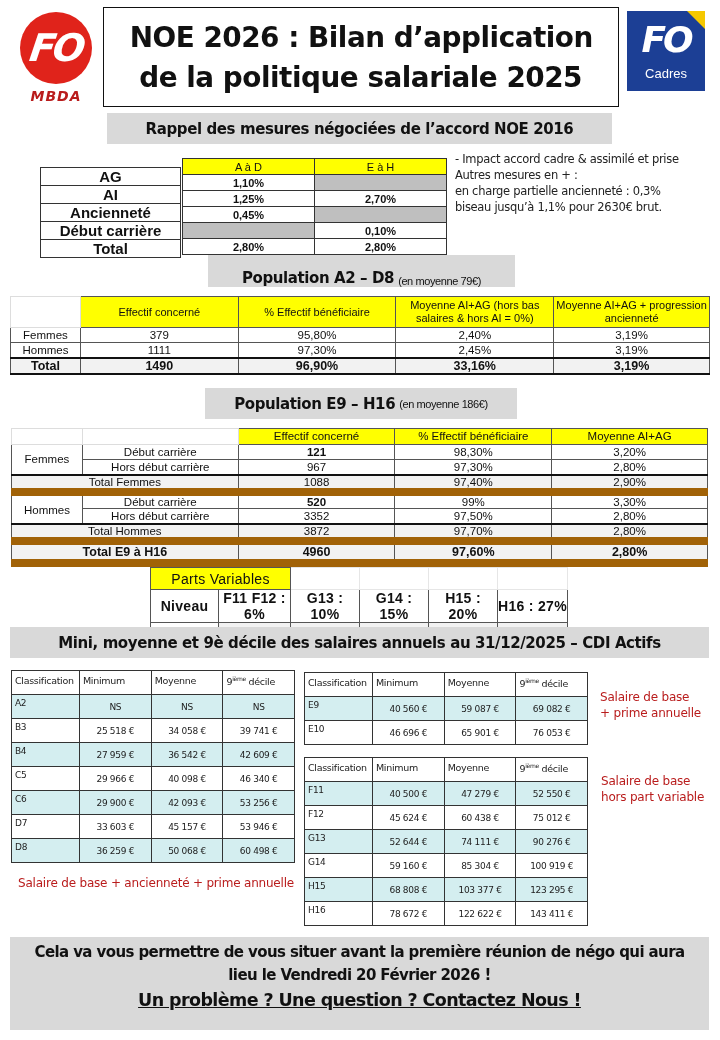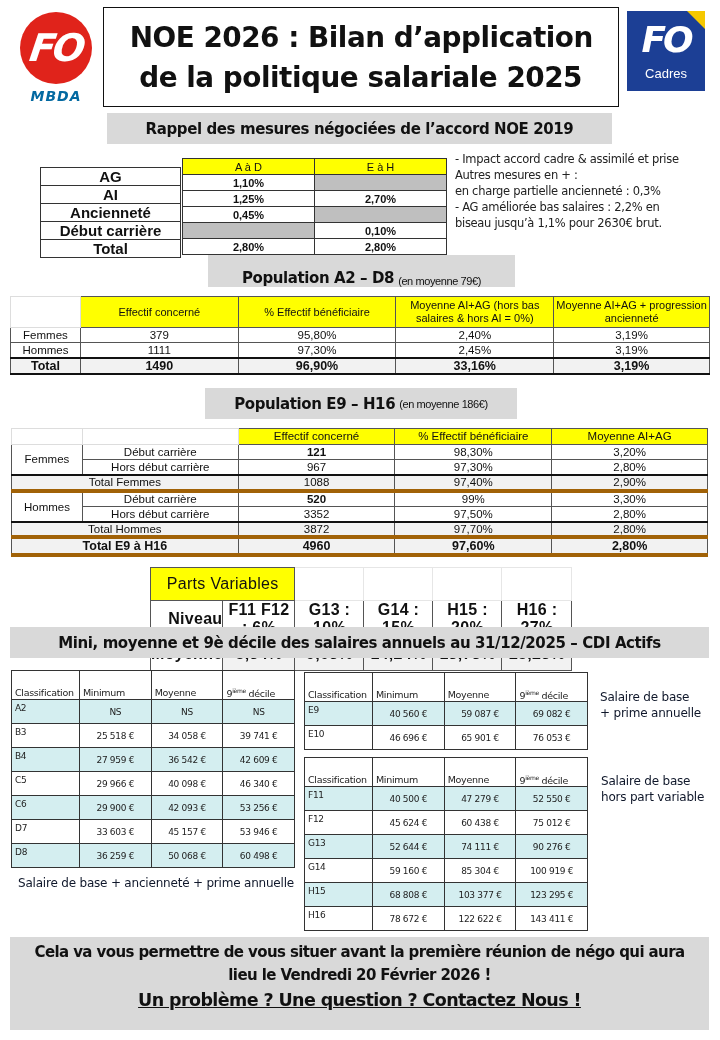--- a/index.html
+++ b/index.html
@@ -3,21 +3,21 @@
 <meta charset="utf-8">
 <style>
   * { box-sizing: border-box; margin: 0; padding: 0; }
   body { width: 720px; height: 1040px; background: #ffffff; font-family: "Liberation Sans", sans-serif; color: #111; position: relative; overflow: hidden; }
   .abs { position: absolute; }
 
   
   .logo-fo { left: 14px; top: 10px; width: 84px; height: 90px; }
   .logo-fo .circle { position: absolute; left: 6px; top: 2px; width: 72px; height: 72px; border-radius: 50%; background: #e0231b; display: flex; align-items: center; justify-content: center; }
   .logo-fo .circle span { color: #fff; font: italic bold 38px "DejaVu Sans", sans-serif; letter-spacing: -3px; transform: skewX(-8deg); }
-  .logo-fo .mbda { position: absolute; left: 0; top: 78px; width: 84px; text-align: center; font: italic 900 14px "DejaVu Sans", sans-serif; letter-spacing: 1px; color: #0369a1; }
+  .logo-fo .mbda { position: absolute; left: 0; top: 78px; width: 84px; text-align: center; font: italic 900 14px "DejaVu Sans", sans-serif; letter-spacing: 1px; color: #b91c1c; }
   .title-box { left: 103px; top: 7px; width: 516px; height: 100px; border: 1.5px solid #111; display: flex; flex-direction: column; justify-content: center; align-items: center; }
   .title-box div { font: bold 29px "DejaVu Sans", sans-serif; line-height: 40px; letter-spacing: -0.5px; transform: scaleX(0.96); }
   .logo-cadres { left: 627px; top: 11px; width: 78px; height: 80px; background: #1c3f95; overflow: hidden; }
   .logo-cadres .corner { position: absolute; right: 0; top: 0; width: 0; height: 0; border-top: 18px solid #f5c800; border-left: 18px solid transparent; }
   .logo-cadres .fo { position: absolute; left: 0; top: 8px; width: 78px; text-align: center; color: #fff; font: italic bold 36px "DejaVu Sans", sans-serif; letter-spacing: -3px; }
   .logo-cadres .cad { position: absolute; left: 0; top: 55px; width: 78px; text-align: center; color: #fff; font: 13px "Liberation Sans", sans-serif; }
 
   
   .banner { background: #d9d9d9; display: flex; align-items: center; justify-content: center; font: bold 15px "DejaVu Sans", sans-serif; letter-spacing: -0.4px; }
   .banner .small { font: 11px "Liberation Sans", sans-serif; font-weight: normal; margin-left: 4px; }
@@ -34,33 +34,33 @@
   .recap-vals td, .recap-vals th { border: 1px solid #333; font-size: 11px; font-weight: bold; height: 16px; width: 132px; }
   .recap-vals th { font-weight: normal; }
   .recap-note { font: 11.5px "DejaVu Sans", sans-serif; line-height: 16px; color: #222; letter-spacing: -0.3px; }
 
   
   .pop td { border: 1px solid #555; font-size: 11.5px; height: 15px; }
   .pop .hd td { height: 31px; font-size: 11px; line-height: 13px; }
   .pop .tot td { font-weight: bold; font-size: 12.5px; border-top: 2px solid #111; border-bottom: 2px solid #111; }
 
   .pop2 td { border: 1px solid #555; font-size: 11.5px; height: 15.5px; }
-  .pop2 .tot td { border-top: 2px solid #111; border-bottom: 4px solid #a16207; }
+  .pop2 .tot td { border-top: 2px solid #111; border-bottom: 8px solid #a16207; }
   .pop2 .grand td { font-weight: bold; font-size: 12.5px; }
 
-  .pv td { border: 1px solid #555; font-size: 16px; font-weight: bold; height: 33px; letter-spacing: 0.3px; }
+  .pv td { border: 1px solid #555; font-size: 14px; font-weight: bold; height: 22px; letter-spacing: 0.3px; }
   .pv .empty td { border: 1px solid #e6e6e6; }
 
   
   .sal td { border: 1px solid #333; font-family: "DejaVu Sans", sans-serif; font-size: 9px; height: 24px; letter-spacing: -0.3px; color: #222; }
-  .sal .h td { text-align: left; padding-left: 3px; font-size: 9.5px; vertical-align: top; padding-top: 16px; }
+  .sal .h td { text-align: left; padding-left: 3px; font-size: 9.5px; vertical-align: top; padding-top: 4px; }
   .sal .lbl { text-align: left; vertical-align: top; padding-left: 3px; padding-top: 3px; }
   .sal .teal td { background: #d4eef0; }
   .sal sup { font-size: 6px; }
-  .sal-note { font: 12px "DejaVu Sans", sans-serif; color: #0f172a; line-height: 16px; letter-spacing: -0.2px; }
+  .sal-note { font: 12px "DejaVu Sans", sans-serif; color: #b91c1c; line-height: 16px; letter-spacing: -0.2px; }
 
   .footer { left: 10px; top: 937px; width: 699px; height: 93px; background: #d9d9d9; text-align: center; font: bold 15px "DejaVu Sans", sans-serif; letter-spacing: -0.6px; line-height: 23px; padding-top: 4px; }
   .footer .big { font-size: 17.5px; text-decoration: underline; line-height: 27px; }
 </style>
 </head>
 <body>
 
 <div class="abs logo-fo">
   <div class="circle">
       <span>FO</span>
@@ -71,21 +71,21 @@
   <div>NOE 2026 : Bilan d’application</div>
   <div>de la politique salariale 2025</div>
 </div>
 <div class="abs logo-cadres">
   <div class="corner"></div>
   <div class="fo">FO</div>
   <div class="cad">Cadres</div>
 </div>
 
 <div class="abs banner" style="left:107px;top:113px;width:505px;height:31px;">
-    <span>Rappel des mesures négociées de l’accord NOE 2019</span>
+    <span>Rappel des mesures négociées de l’accord NOE 2016</span>
   </div>
 
 <table class="abs recap-labels" style="left:40px;top:167px;">
   <tbody>
       <tr>
         <td>AG</td>
       </tr>
   <tr>
         <td>AI</td>
       </tr>
@@ -125,21 +125,20 @@
   <tr>
         <td>2,80%</td>
         <td>2,80%</td>
       </tr>
 </tbody>
   </table>
 <div class="abs recap-note" style="left:455px;top:151px;width:265px;">
   <div>- Impact accord cadre &amp; assimilé et prise</div>
   <div>Autres mesures en + :</div>
   <div>en charge partielle ancienneté : 0,3%</div>
-  <div>- AG améliorée bas salaires : 2,2% en</div>
   <div>biseau jusqu’à 1,1% pour 2630€ brut.</div>
 </div>
 
 <div class="abs banner" style="left:208px;top:255px;width:307px;height:32px;align-items:flex-end;">
   <span>Population A2 – D8</span>
     <span class="small">(en moyenne 79€)</span>
 </div>
 <table class="abs pop" style="left:10px;top:296px;width:700px;">
   <tbody>
       <tr class="hd">
@@ -236,21 +235,21 @@
 <table class="abs pv" style="left:150px;top:567px;">
   <tbody>
       <tr class="empty">
     <td class="yellow" colspan="2" style="font-weight:normal;border-color:#555;">Parts Variables</td>
     <td></td>
         <td></td>
         <td></td>
         <td></td>
   </tr>
   <tr>
-    <td style="width:68px;text-align:right;">Niveau</td>
+    <td style="width:68px;">Niveau</td>
     <td style="width:72px;">F11 F12 : 6%</td>
     <td style="width:69px;">G13 : 10%</td>
     <td style="width:69px;">G14 : 15%</td>
     <td style="width:69px;">H15 : 20%</td>
     <td style="width:70px;">H16 : 27%</td>
   </tr>
   <tr>
     <td>Moyenne</td>
     <td class="lgrey">5,34%</td>
     <td class="lgrey">9,03%</td>

